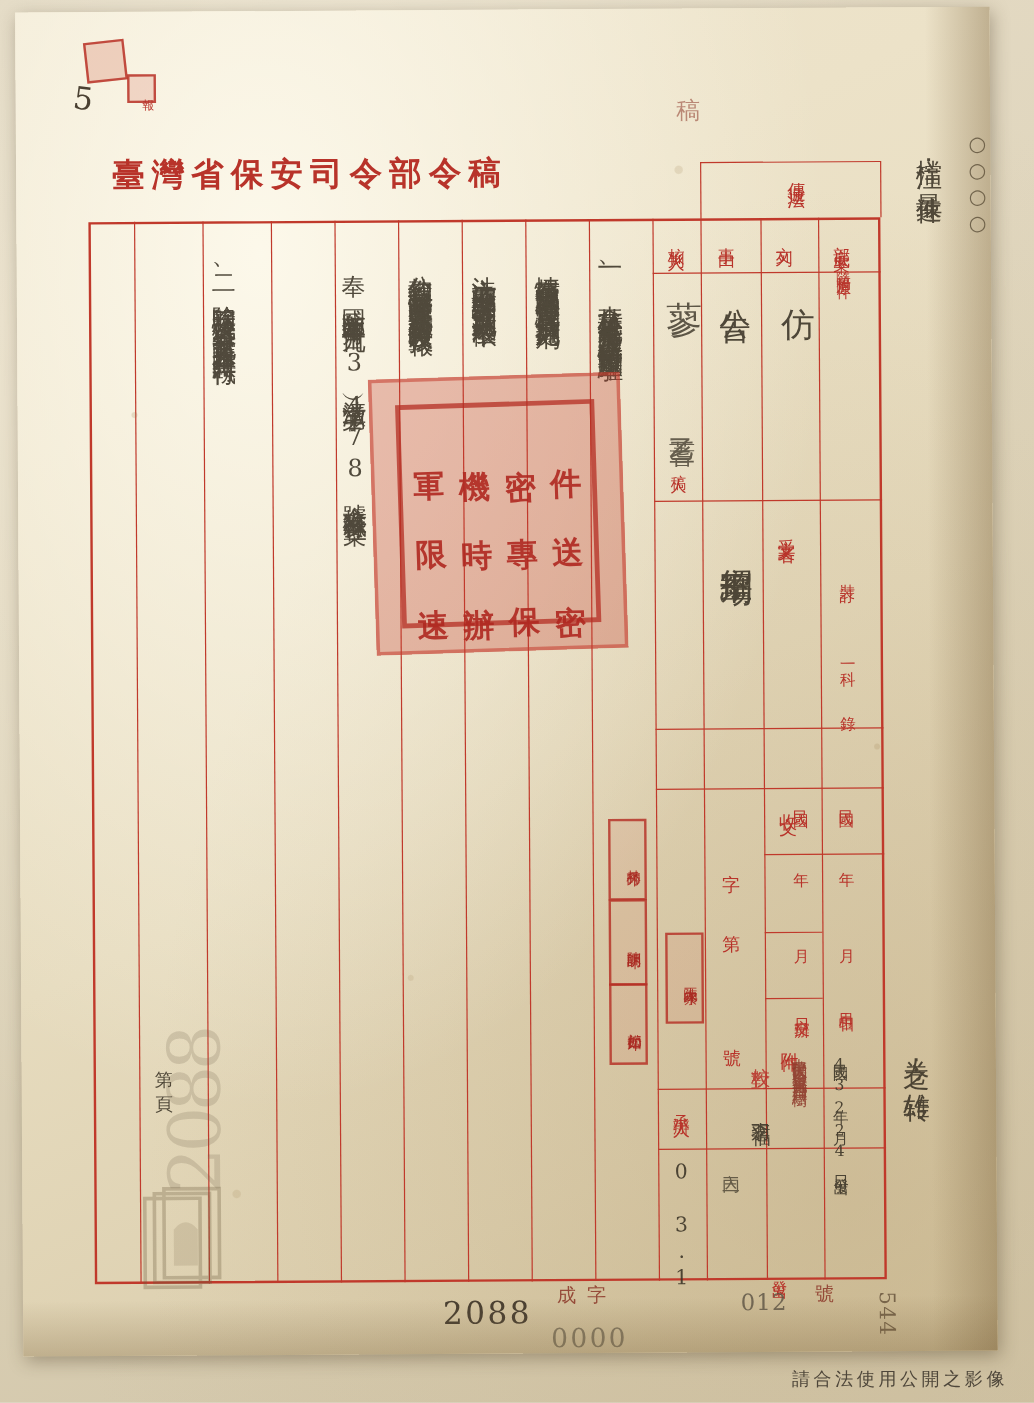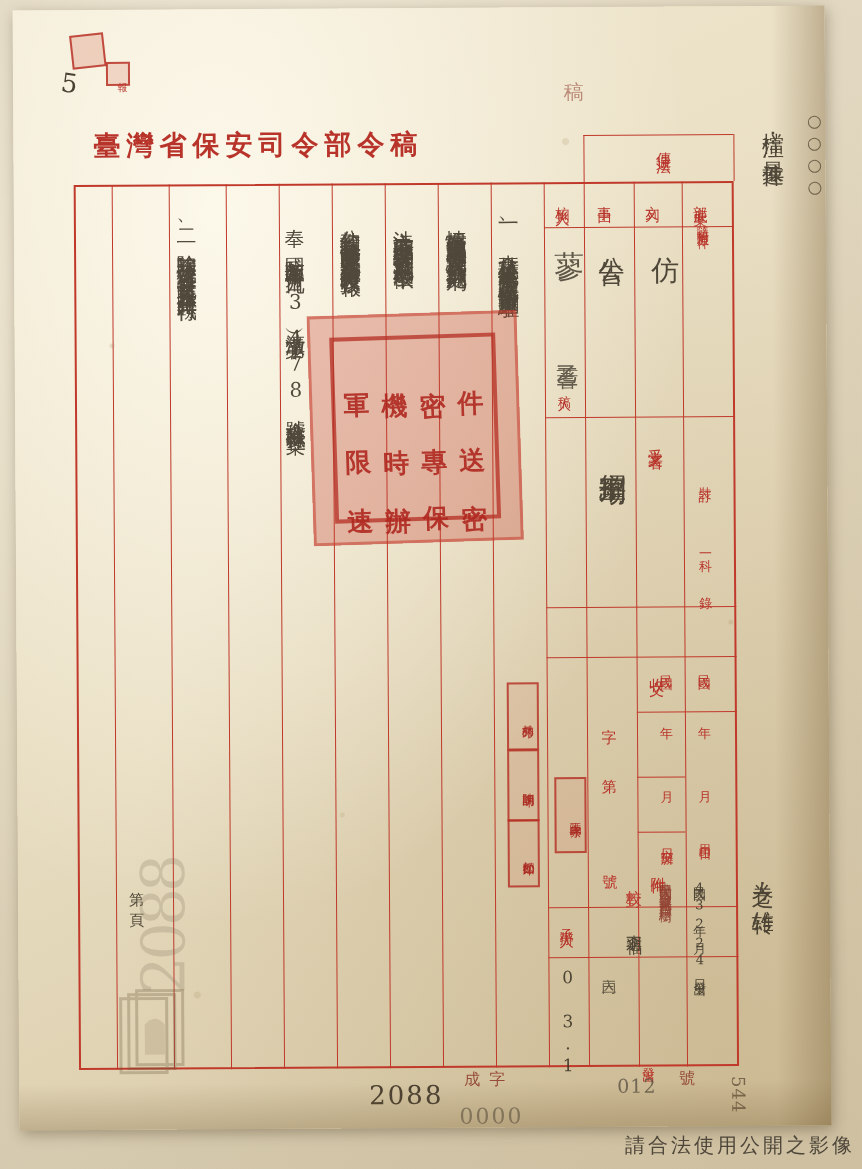--- a/index.html
+++ b/index.html
@@ -254,24 +254,24 @@
     position: absolute;
     left: 96px;
     top: 975px;
     width: 96px;
     height: 108px;
     opacity: .30;
   }
 
   #footer-note {
     position: absolute;
-    right: 7px;
+    right: 22px;
     bottom: 10px;
     font-family: Liberation Serif, serif;
-    font-size: 20px;
+    font-size: 15px;
     color: #4e463a;
     letter-spacing: 3px;
   }
 
   #left-num {
     position: absolute;
     left: 48px;
     top: 58px;
     font-family: "DejaVu Serif", serif;
     font-size: 26px;

